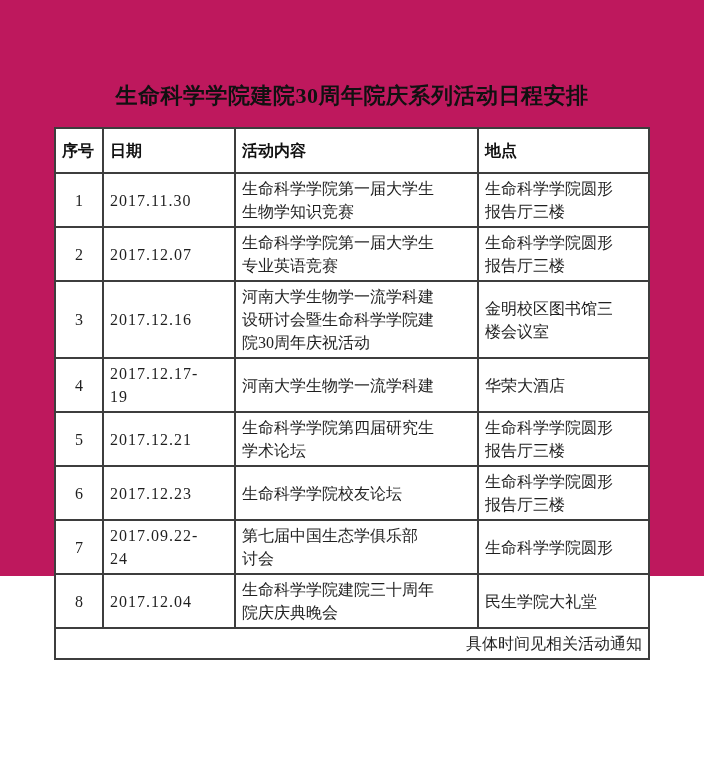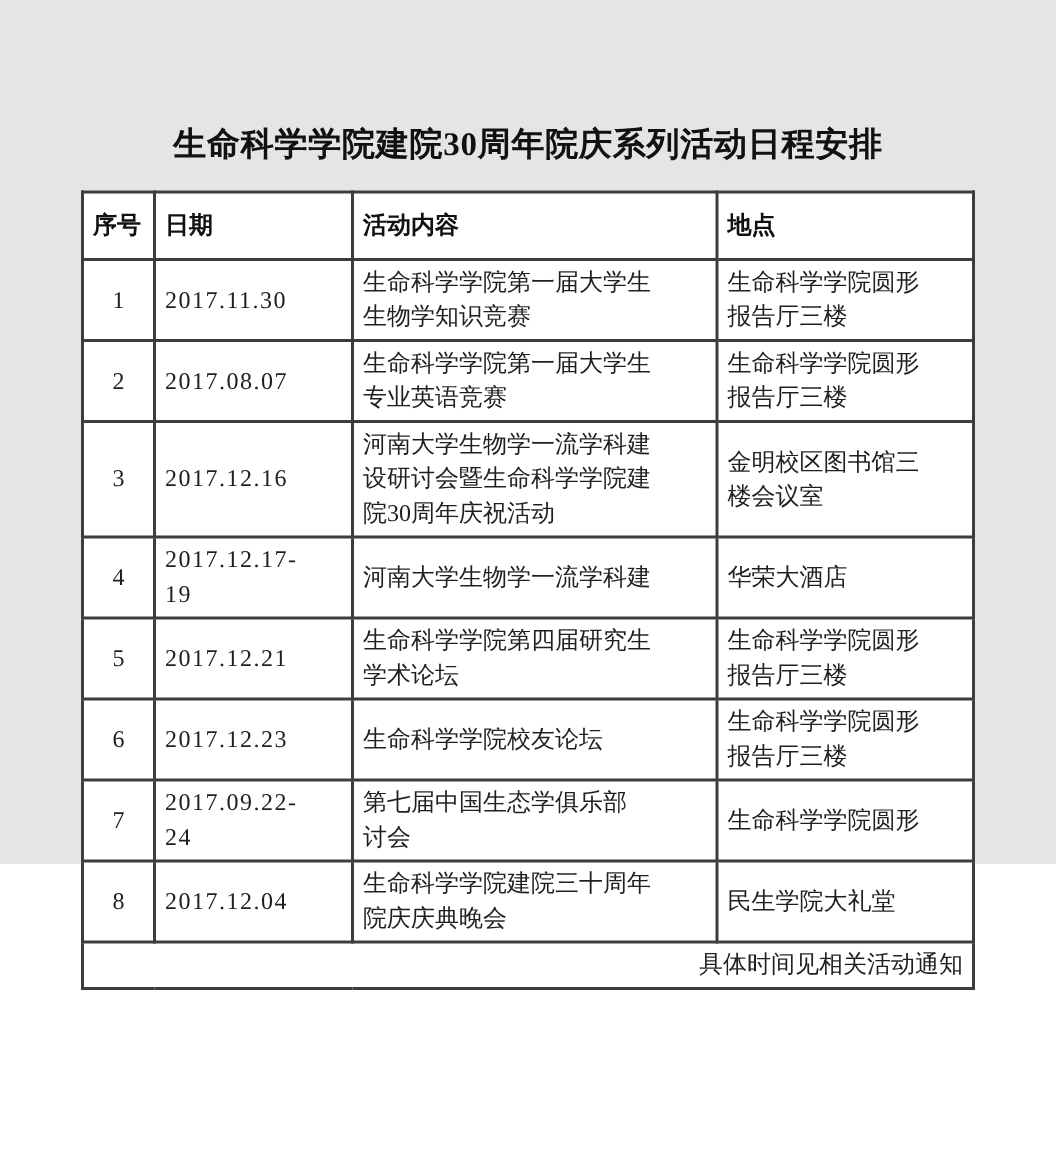--- a/index.html
+++ b/index.html
@@ -11,21 +11,21 @@
     width: 704px;
     height: 768px;
     font-family: "Liberation Serif", "DejaVu Serif", serif;
     color: #1f1f1f;
     overflow: hidden;
   }
   .page {
     position: relative;
     width: 704px;
     height: 576px;
-    background: #e5e5e5;
+    background: #be185d;
   }
   .title {
     margin: 0;
     padding-top: 84px;
     text-align: center;
     font-size: 22px;
     line-height: 24px;
     font-weight: bold;
     color: #111111;
     letter-spacing: 0.5px;
@@ -99,21 +99,21 @@
         <tr>
           <td class="cell-seq">1</td>
           <td class="cell-date">2017.11.30</td>
           <td class="cell-activity">生命科学学院第一届大学生
 生物学知识竞赛</td>
           <td class="cell-location">生命科学学院圆形
 报告厅三楼</td>
         </tr>
         <tr>
           <td class="cell-seq">2</td>
-          <td class="cell-date">2017.08.07</td>
+          <td class="cell-date">2017.12.07</td>
           <td class="cell-activity">生命科学学院第一届大学生
 专业英语竞赛</td>
           <td class="cell-location">生命科学学院圆形
 报告厅三楼</td>
         </tr>
         <tr>
           <td class="cell-seq">3</td>
           <td class="cell-date">2017.12.16</td>
           <td class="cell-activity">河南大学生物学一流学科建
 设研讨会暨生命科学学院建

